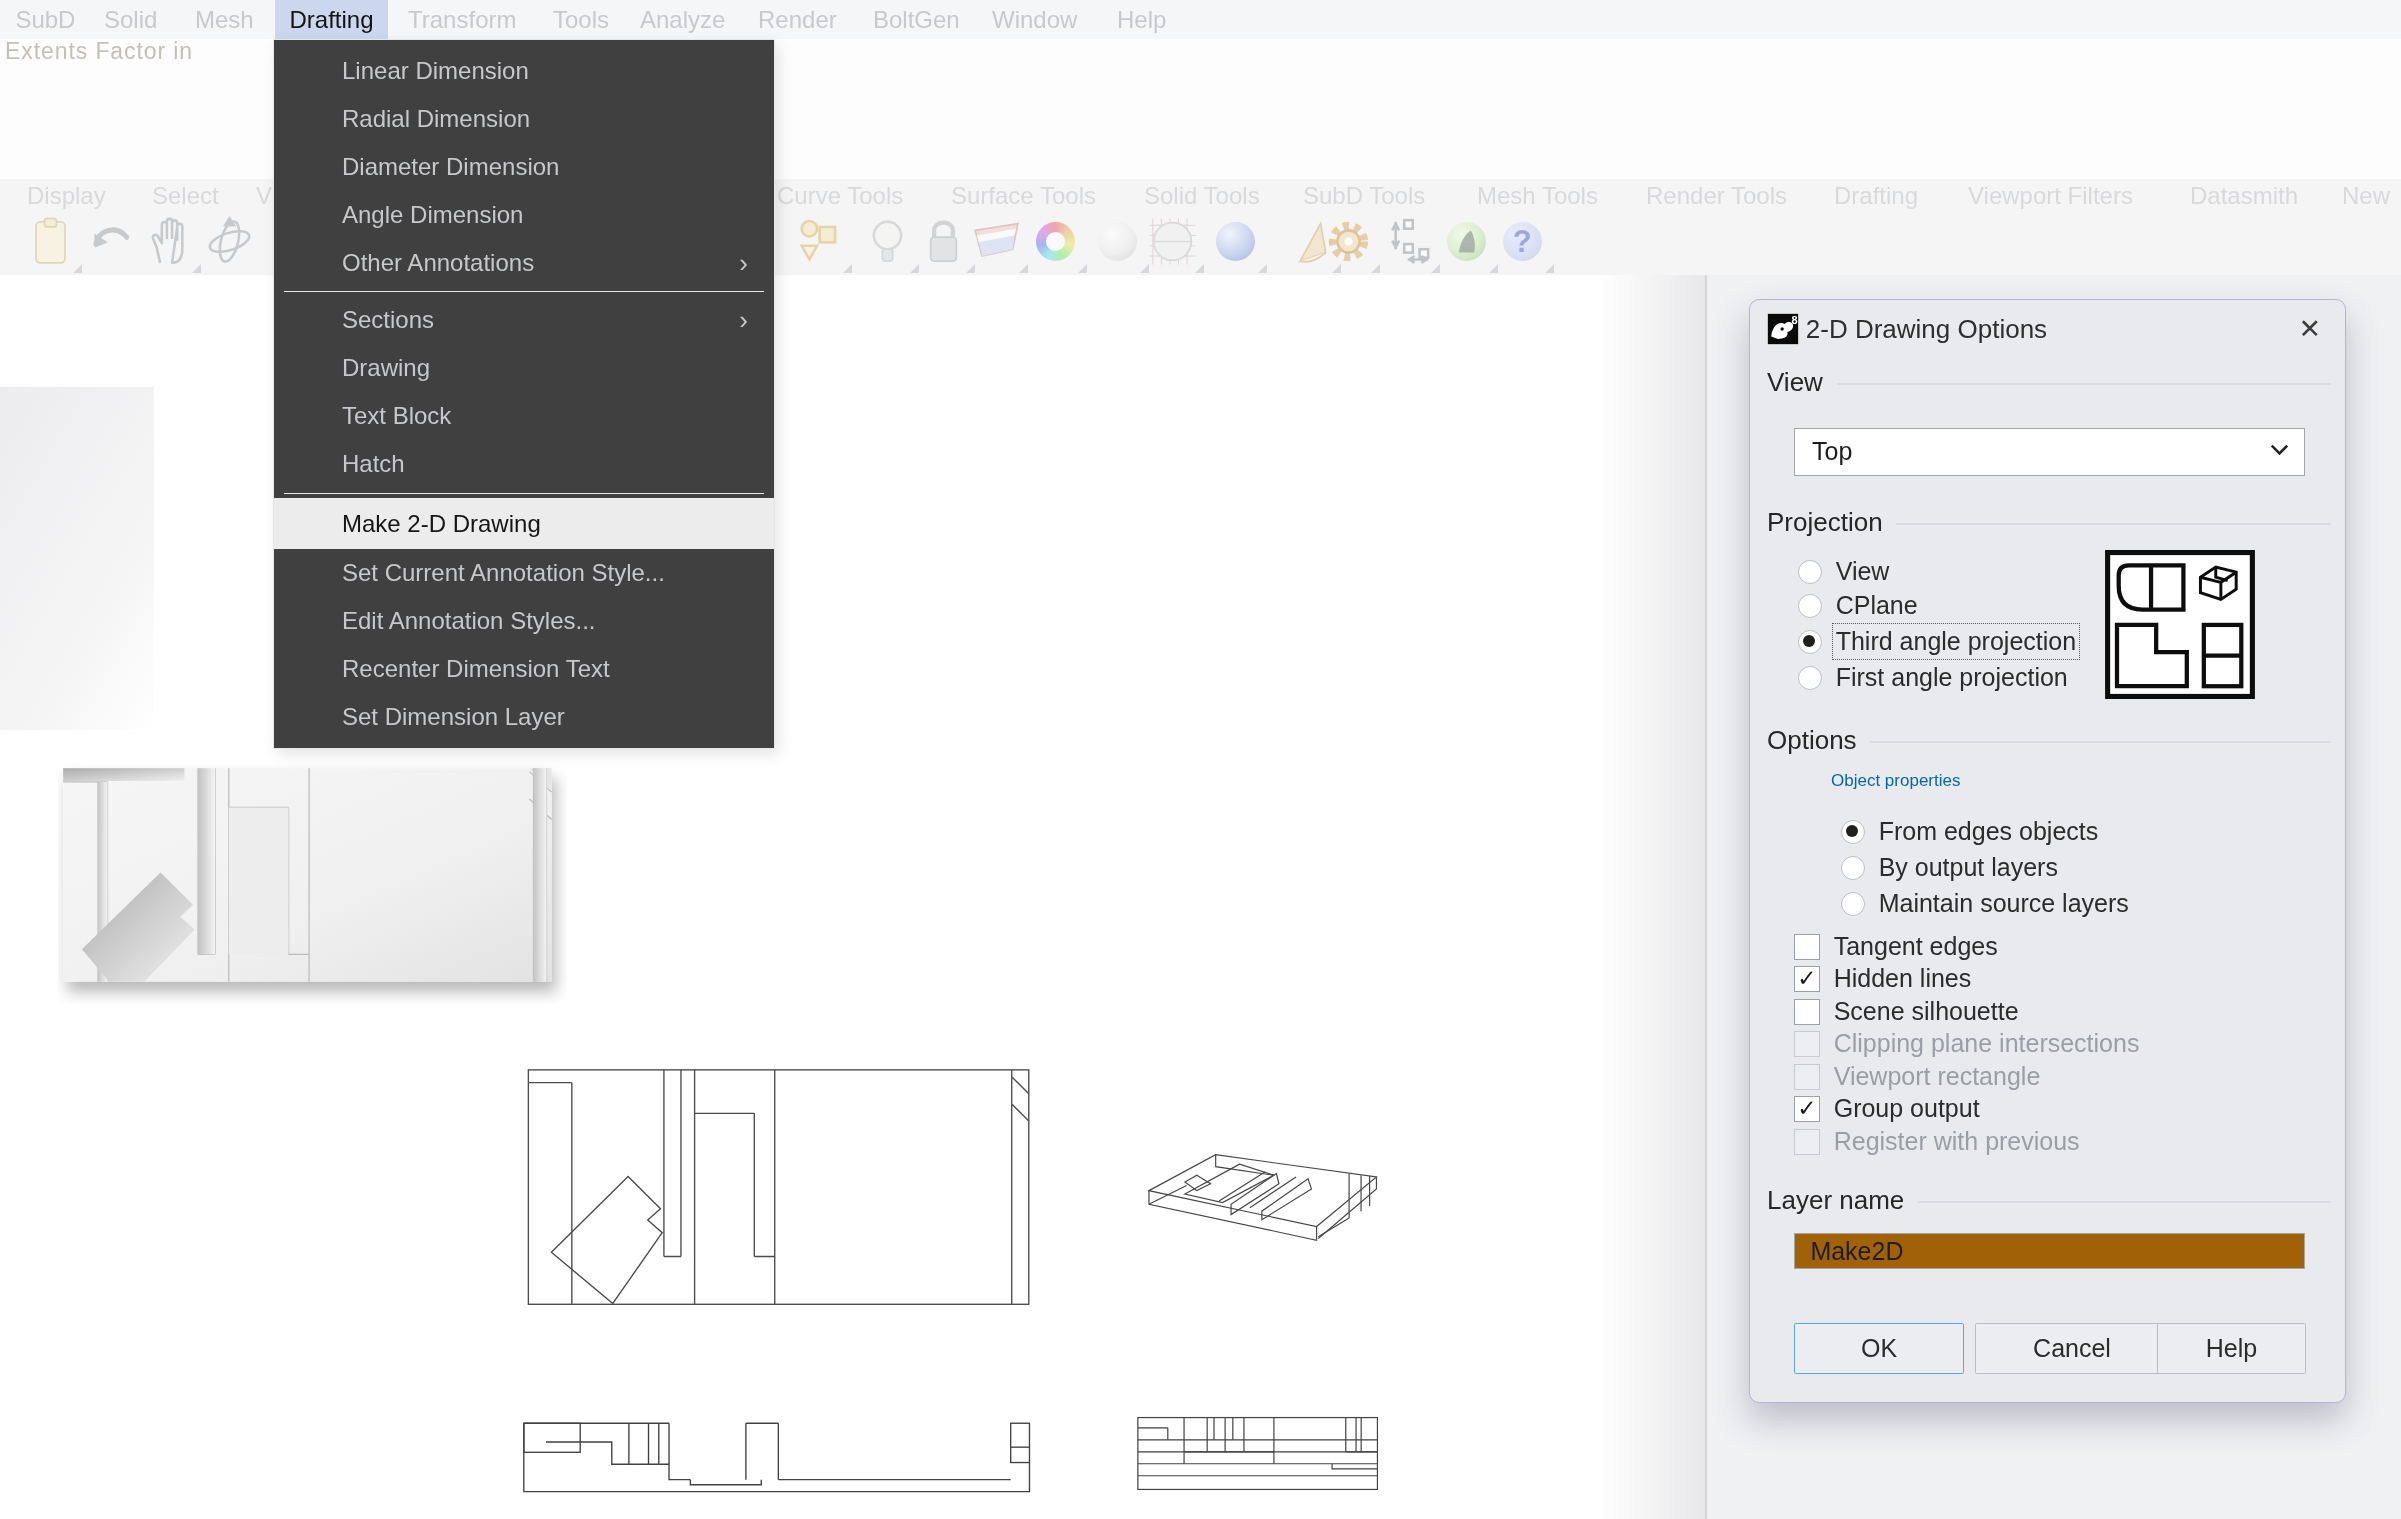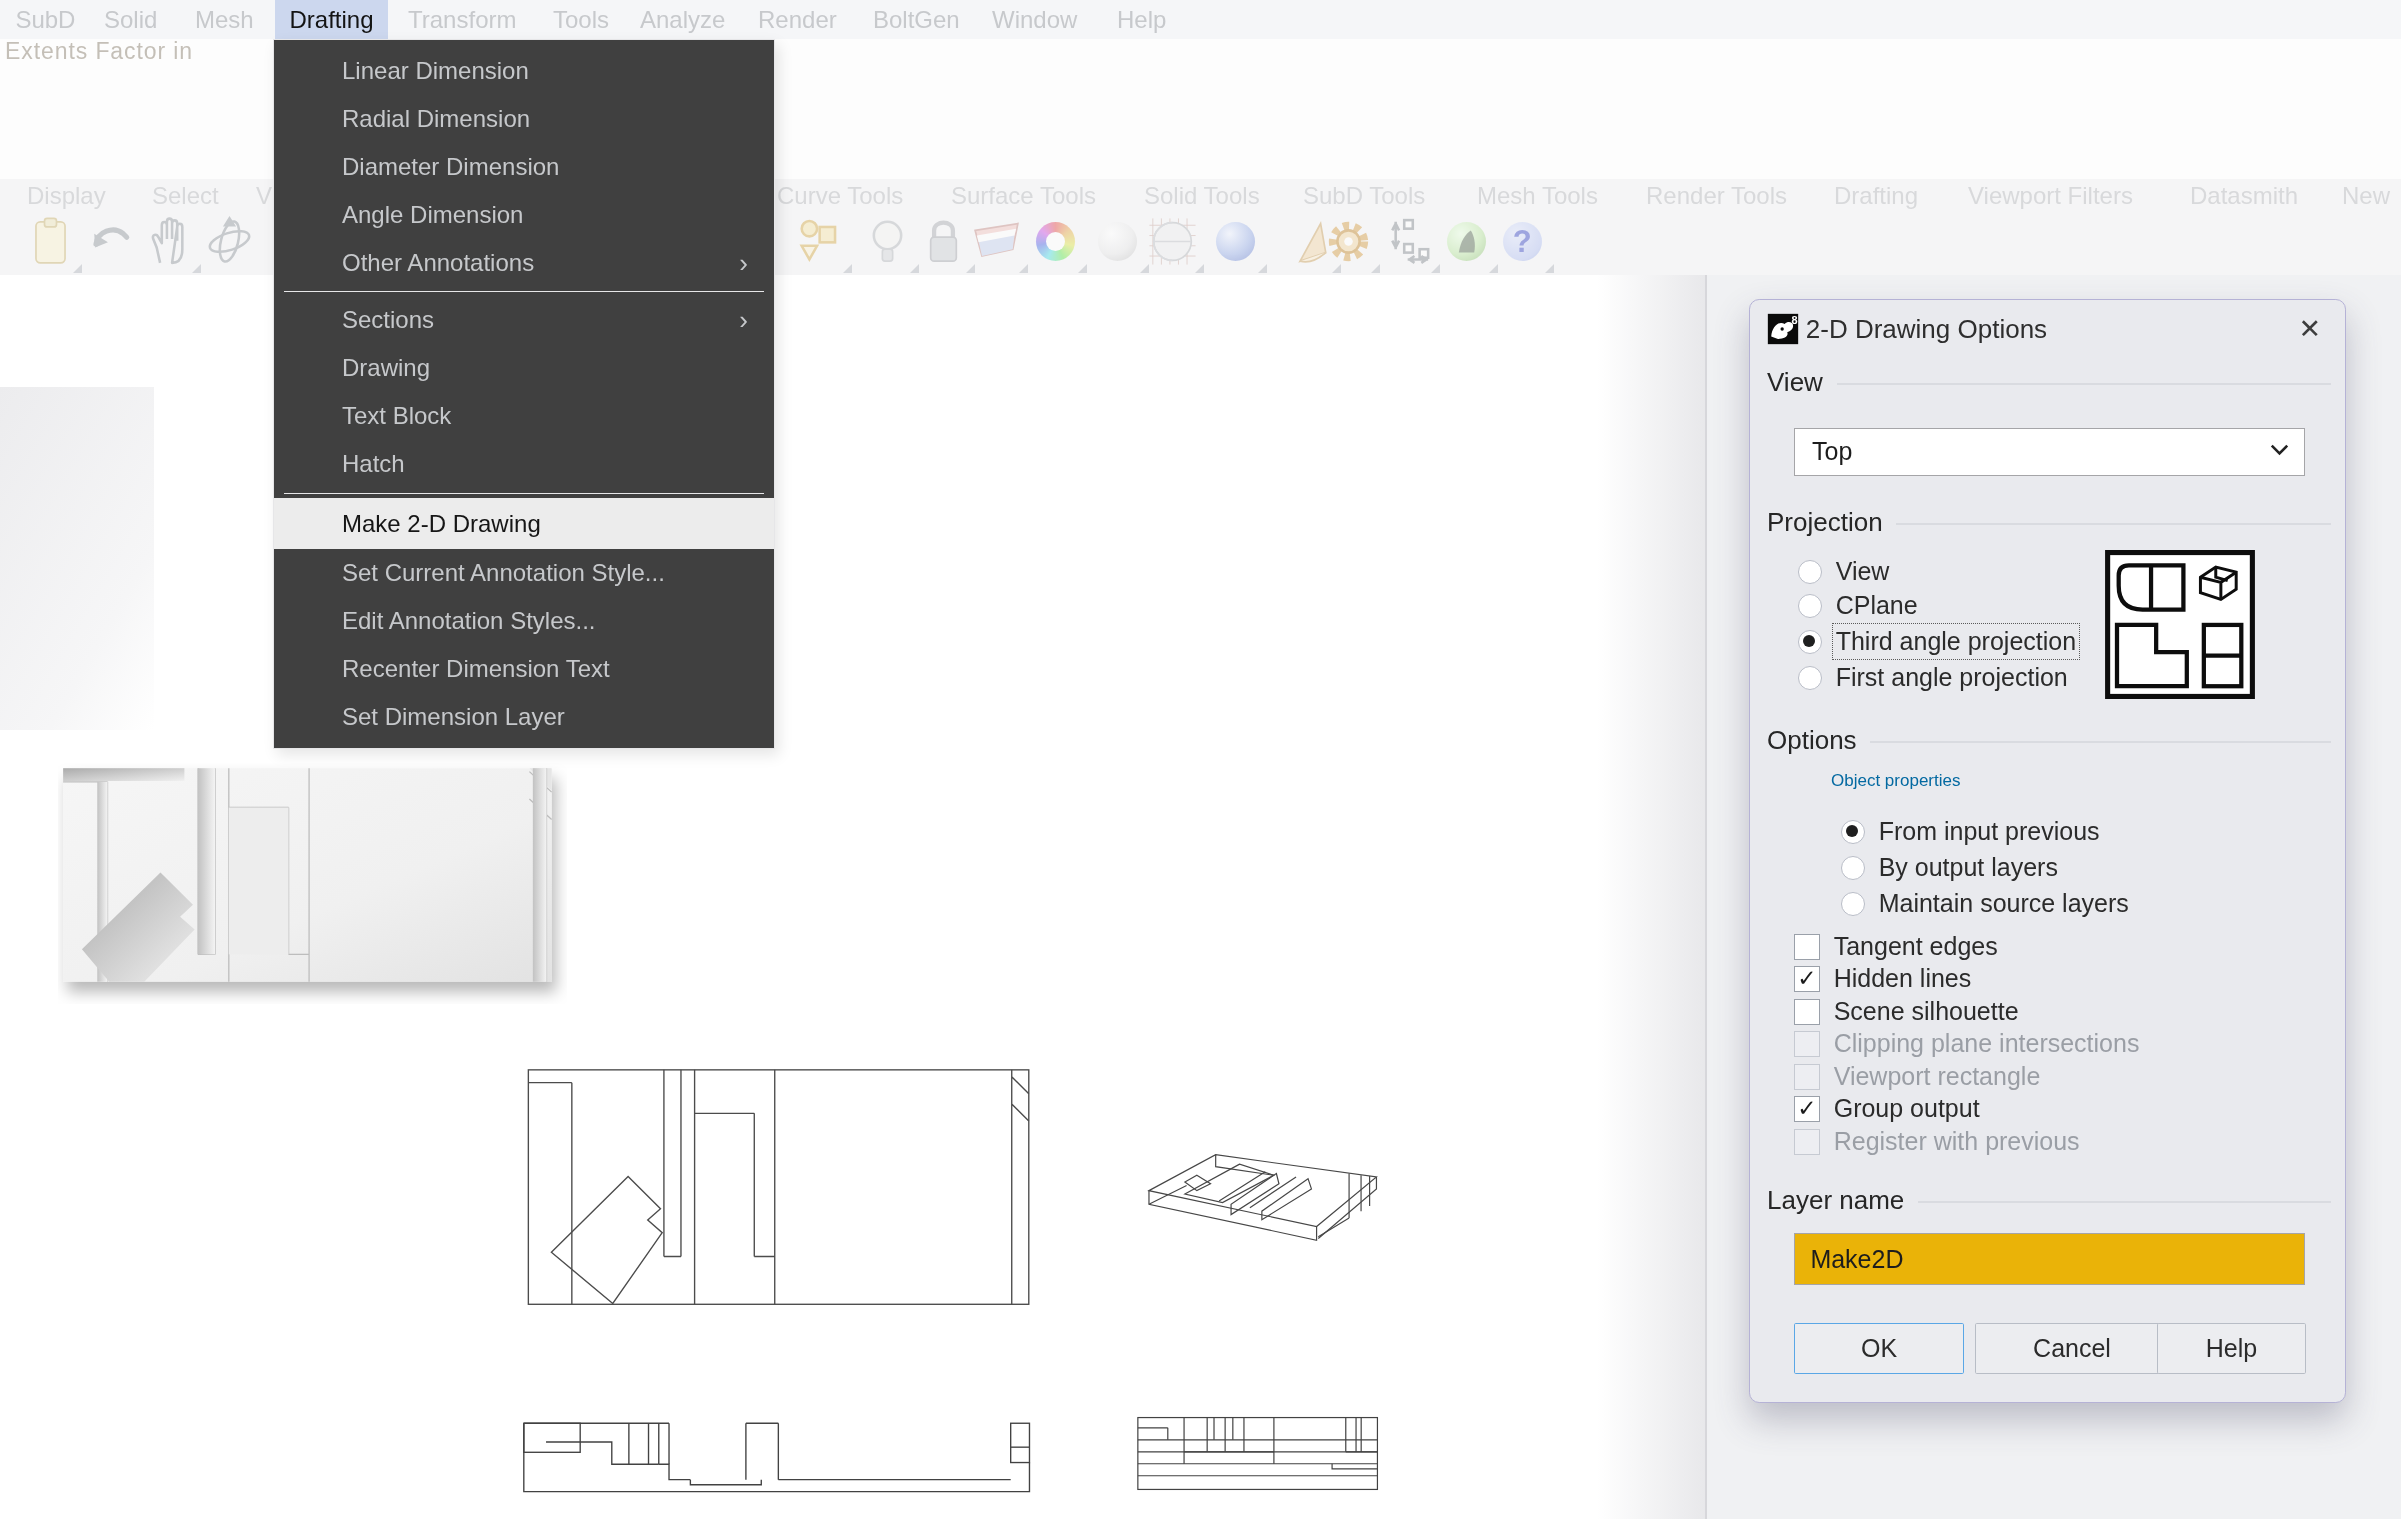--- a/index.html
+++ b/index.html
@@ -73,21 +73,21 @@
   .radio.sel::after{content:"";position:absolute;left:4.3px;top:4.3px;width:12px;height:12px;border-radius:50%;background:#1f1f1f;}
   .radio-row .rlbl{font-size:25px;color:#2b2b2b;margin-left:13.7px;white-space:nowrap;}
   .radio-row .rlbl.focus{outline:1.7px dotted #5a5a5a;outline-offset:3.4px;}
   .checkbox-row{position:absolute;display:flex;align-items:center;height:29px;}
   .cbox{width:26px;height:26px;background:#fff;border:1.7px solid #9aa0a9;box-sizing:border-box;
      text-align:center;line-height:22px;font-size:23px;font-weight:bold;color:#1a1a1a;flex:none;}
   .cbox.dis{border-color:#c6cad2;background:#edeef2;}
   .checkbox-row .clbl{font-size:25px;color:#2b2b2b;margin-left:13.7px;white-space:nowrap;}
   .checkbox-row .clbl.dis{color:#9a9ea5;}
   .sublabel{position:absolute;font-size:17px;color:#0369a1;}
-  .layer-input{position:absolute;left:44px;top:933px;width:511px;height:52px;background:#eab308;
+  .layer-input{position:absolute;left:44px;top:933px;width:511px;height:36px;background:#a16207;
      border:1.7px solid #a5a5a8;box-sizing:border-box;font-size:25px;color:#1d1d1d;padding:0 15.4px;
      font-family:"Liberation Sans","DejaVu Sans",sans-serif;}
   .btn{position:absolute;top:1023px;height:51px;background:#ecedf0;border:1.7px solid #b8bdc6;
      box-sizing:border-box;font-size:25px;color:#2b2b2b;text-align:center;line-height:48px;border-radius:1.7px;cursor:default;}
   .btn.primary{border-color:#5aa7e6;}
   .preview{position:absolute;left:355px;top:250px;width:150px;height:149px;}
 </style>
 </head>
 <body>
 
@@ -408,21 +408,21 @@
       </g>
     </svg>
 
     <div class="grp" style="top:425px">
       <span class="lbl">Options</span>
         <span class="line"></span>
     </div>
     <div class="sublabel" style="left:81px;top:471px">Object properties</div>
     <div class="radio-row" style="left:91px;top:516px">
       <span class="radio sel"></span>
-        <span class="rlbl">From input previous</span>
+        <span class="rlbl">From edges objects</span>
     </div>
     <div class="radio-row" style="left:91px;top:552px">
       <span class="radio"></span>
         <span class="rlbl">By output layers</span>
     </div>
     <div class="radio-row" style="left:91px;top:588px">
       <span class="radio"></span>
         <span class="rlbl">Maintain source layers</span>
     </div>
 

